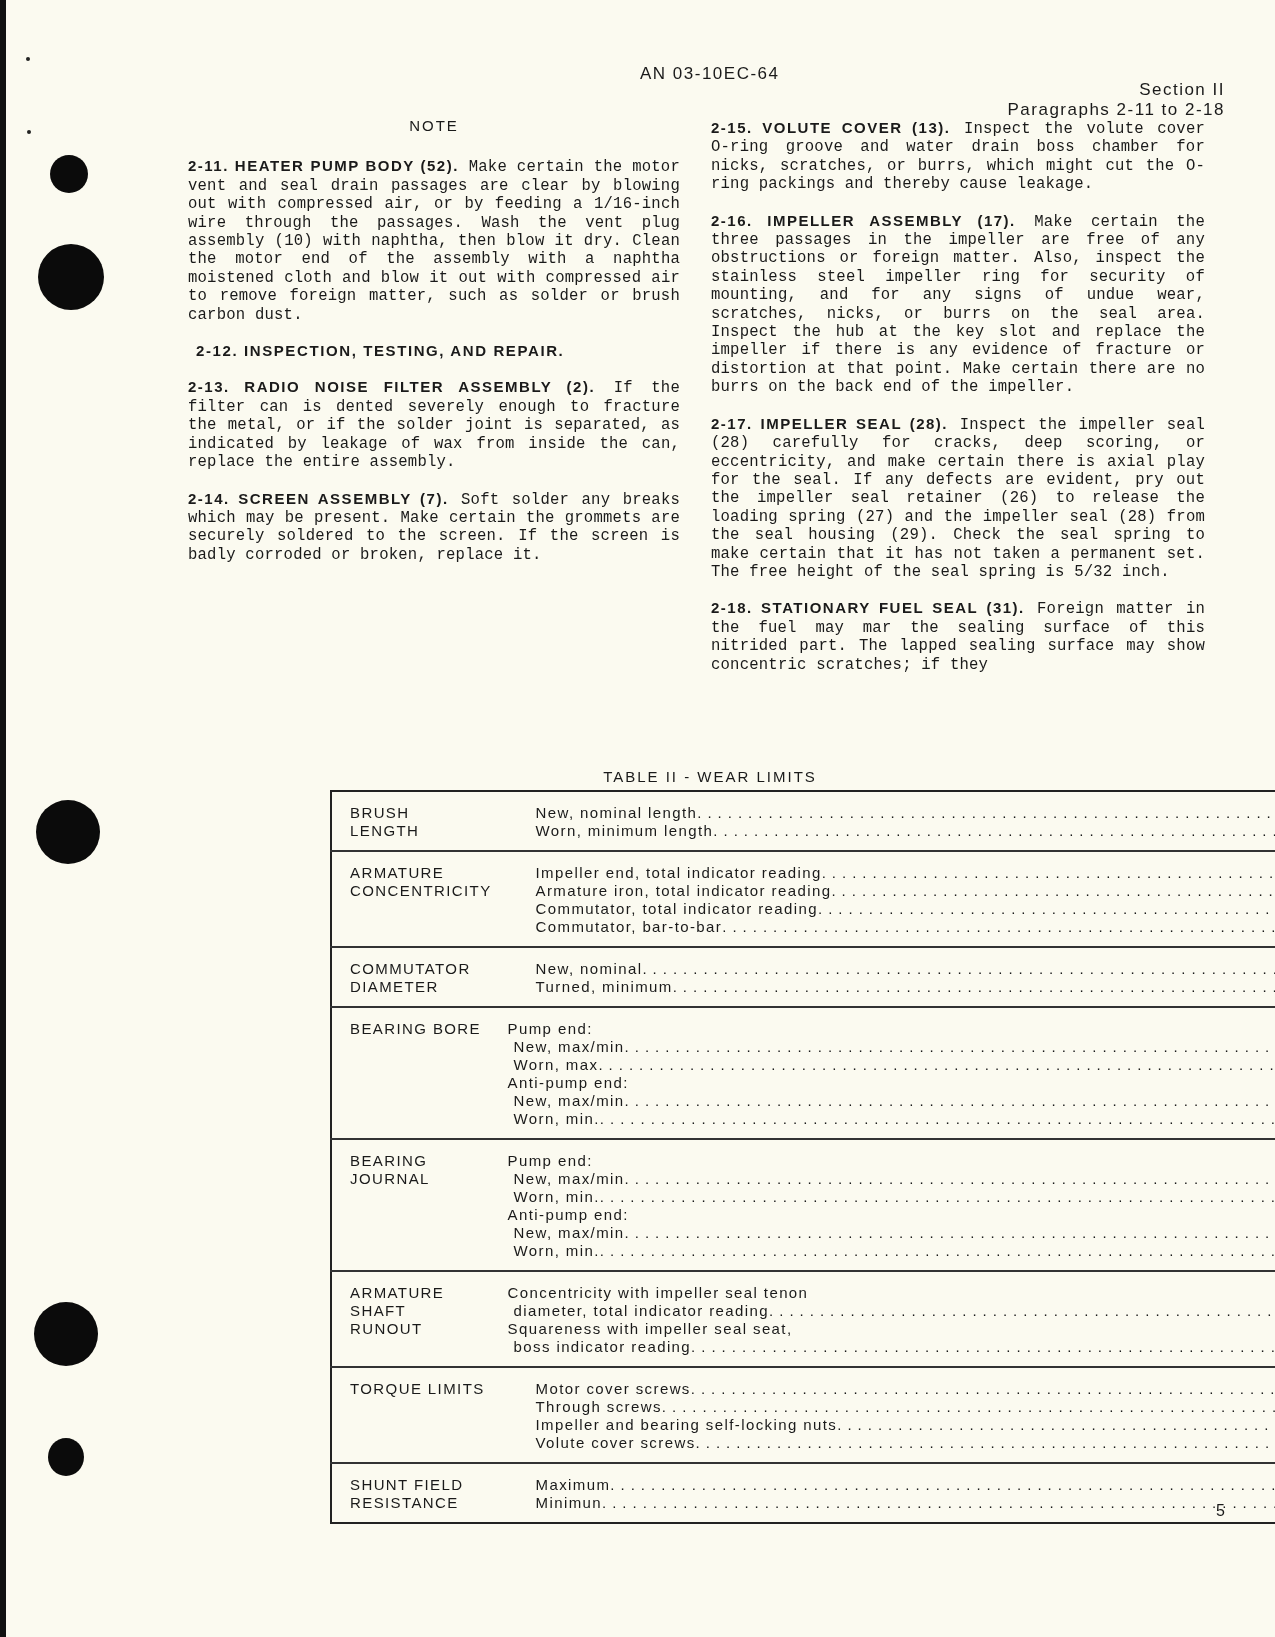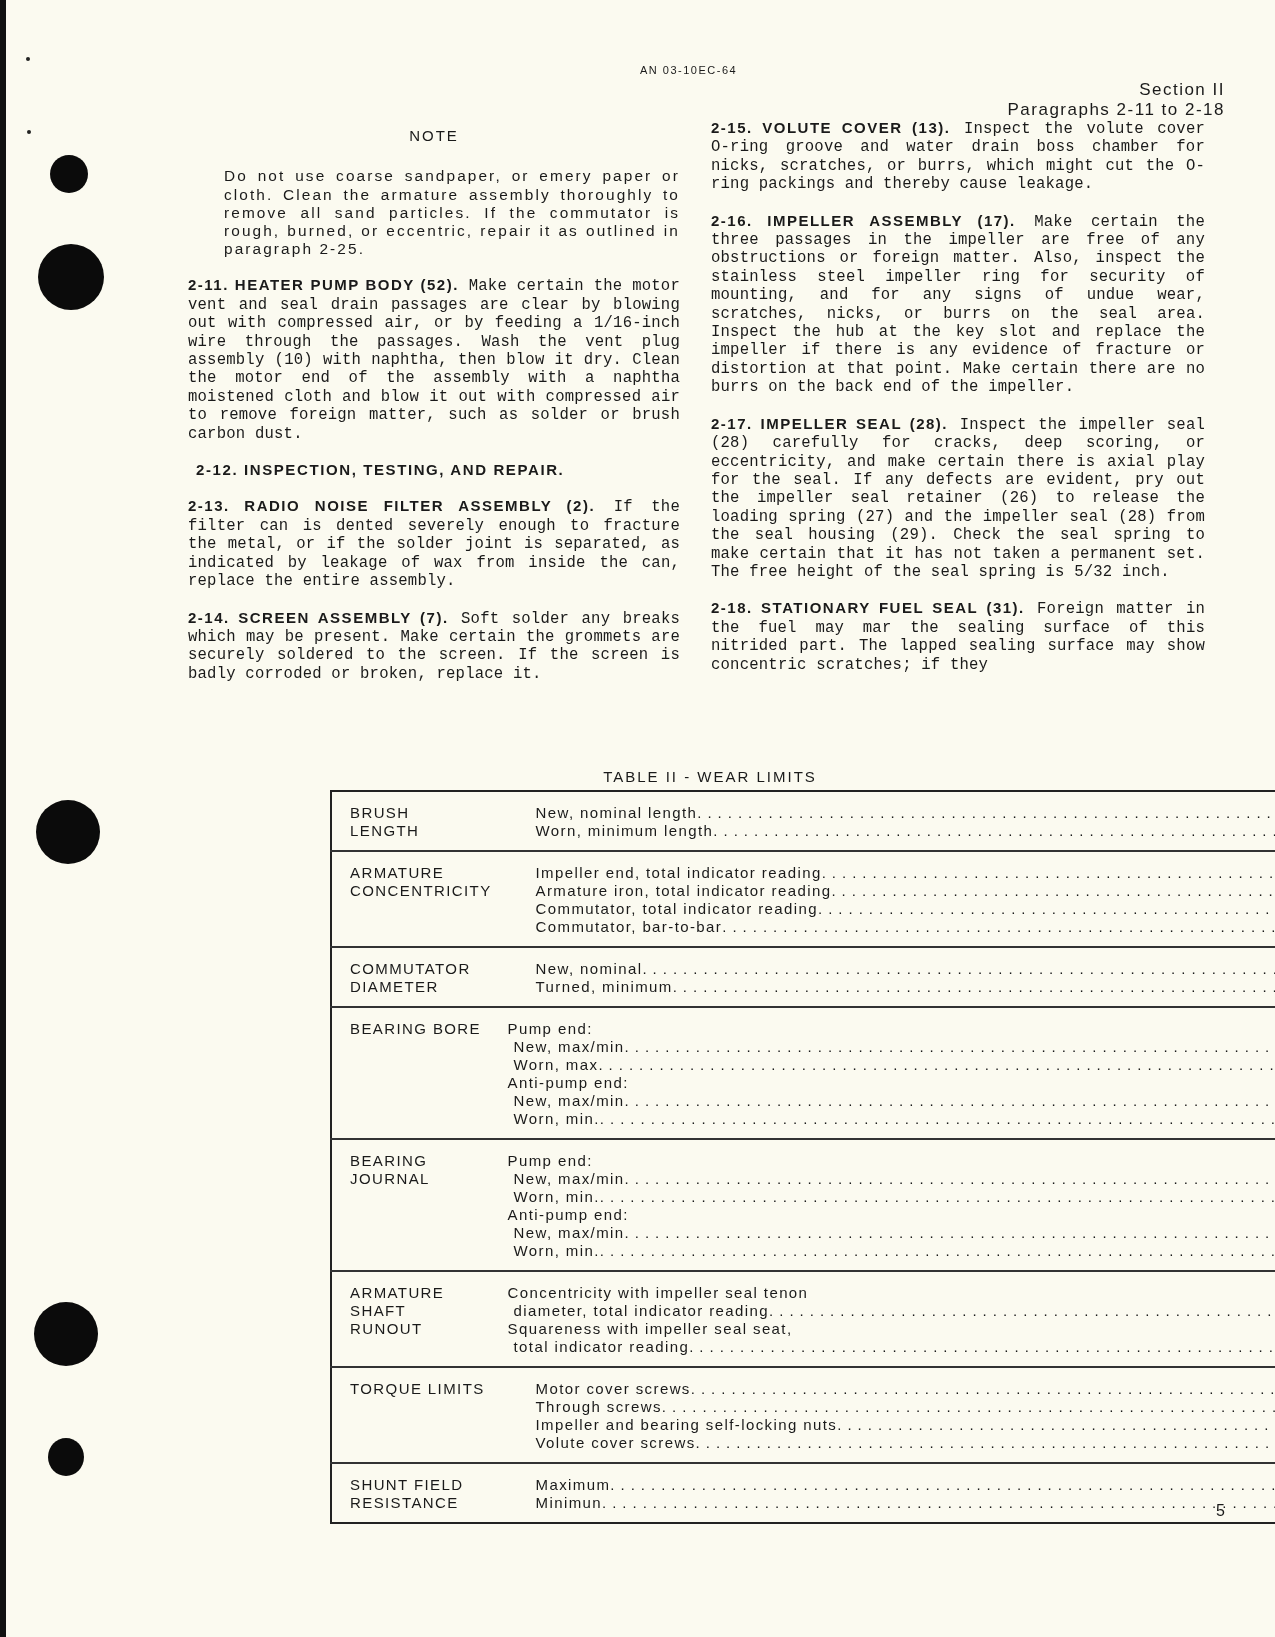--- a/index.html
+++ b/index.html
@@ -15,40 +15,40 @@
     position: absolute; left: 0; top: 0; width: 6px; height: 1637px;
     background: #111;
   }
   .hole {
     position: absolute; border-radius: 50%; background: #0b0b0b;
   }
   .speck { position: absolute; width: 4px; height: 4px; border-radius: 50%; background: #222; }
 
   .header-left {
     position: absolute; left: 640px; top: 64px;
-    font-family: "Liberation Sans", sans-serif; font-size: 11px; letter-spacing: 1.5px;
+    font-family: "Liberation Sans", sans-serif; font-size: 17px; letter-spacing: 1.5px;
   }
   .header-right {
     position: absolute; right: 50px; top: 64px; text-align: right;
     font-family: "Liberation Sans", sans-serif; font-size: 17px; letter-spacing: 1.5px; line-height: 20px; margin-top: 16px;
   }
 
   .col {
     position: absolute;
     font-family: "Liberation Mono", monospace;
     font-size: 15.6px; line-height: 18.4px;
     text-align: justify;
     letter-spacing: 0.2px;
   }
   .col-left { left: 188px; top: 112px; width: 492px; }
   .col-right { left: 711px; top: 119px; width: 494px; }
 
   .note-title {
     text-align: center; font-family: "Liberation Sans", sans-serif;
-    font-size: 15px; letter-spacing: 2px; margin: 15px 0 22px 0;
+    font-size: 15px; letter-spacing: 2px; margin: 5px 0 22px 0;
   }
   .note-body {
     margin: 0 0 18px 36px;
     font-family: "Liberation Sans", sans-serif; font-size: 15.4px; letter-spacing: 2.1px;
     line-height: 18.2px; text-align: justify;
   }
   .para { margin: 0 0 18px 0; }
   .para-head {
     font-family: "Liberation Sans", sans-serif; font-weight: bold;
     letter-spacing: 1.5px; font-size: 15px;
@@ -93,21 +93,20 @@
 <div class="hole" style="left:48px;top:1438px;width:36px;height:38px"></div>
 
 <div class="header-left">AN 03-10EC-64</div>
 <div class="header-right">
   <div>Section II</div>
   <div>Paragraphs 2-11 to 2-18</div>
 </div>
 
 <div class="col col-left">
   <div class="note-title">NOTE</div>
-  <div class="note-body">Do not use coarse sandpaper, or emery paper or cloth. Clean the armature assembly thoroughly to remove all sand particles. If the commutator is rough, burned, or eccentric, repair it as outlined in paragraph 2-25.</div>
 
   <div class="para">
     <span class="para-head">2-11. HEATER PUMP BODY (52).</span>
     <span>Make certain the motor vent and seal drain passages are clear by blowing out with compressed air, or by feeding a 1/16-inch wire through the passages. Wash the vent plug assembly (10) with naphtha, then blow it dry. Clean the motor end of the assembly with a naphtha moistened cloth and blow it out with compressed air to remove foreign matter, such as solder or brush carbon dust.</span>
   </div>
   <div class="para-only">2-12. INSPECTION, TESTING, AND REPAIR.</div>
   <div class="para">
     <span class="para-head">2-13. RADIO NOISE FILTER ASSEMBLY (2).</span>
     <span>If the filter can is dented severely enough to fracture the metal, or if the solder joint is separated, as indicated by leakage of wax from inside the can, replace the entire assembly.</span>
   </div>
@@ -253,21 +252,21 @@
             <span class="desc">Concentricity with impeller seal tenon</span>
           </div>
           <div class="row indent">
             <span class="desc">diameter, total indicator reading</span>
             <span class="dots"> ................................................................................</span>
           </div>
           <div class="row heading">
             <span class="desc">Squareness with impeller seal seat,</span>
           </div>
           <div class="row indent">
-            <span class="desc">total indicator reading</span>
+            <span class="desc">boss indicator reading</span>
             <span class="dots"> ................................................................................</span>
           </div>
         </td>
       </tr>
       <tr class="grp">
         <td class="grp-label">TORQUE LIMITS</td>
         <td class="grp-rows">
           <div class="row">
             <span class="desc">Motor cover screws</span>
             <span class="dots"> ................................................................................</span>

